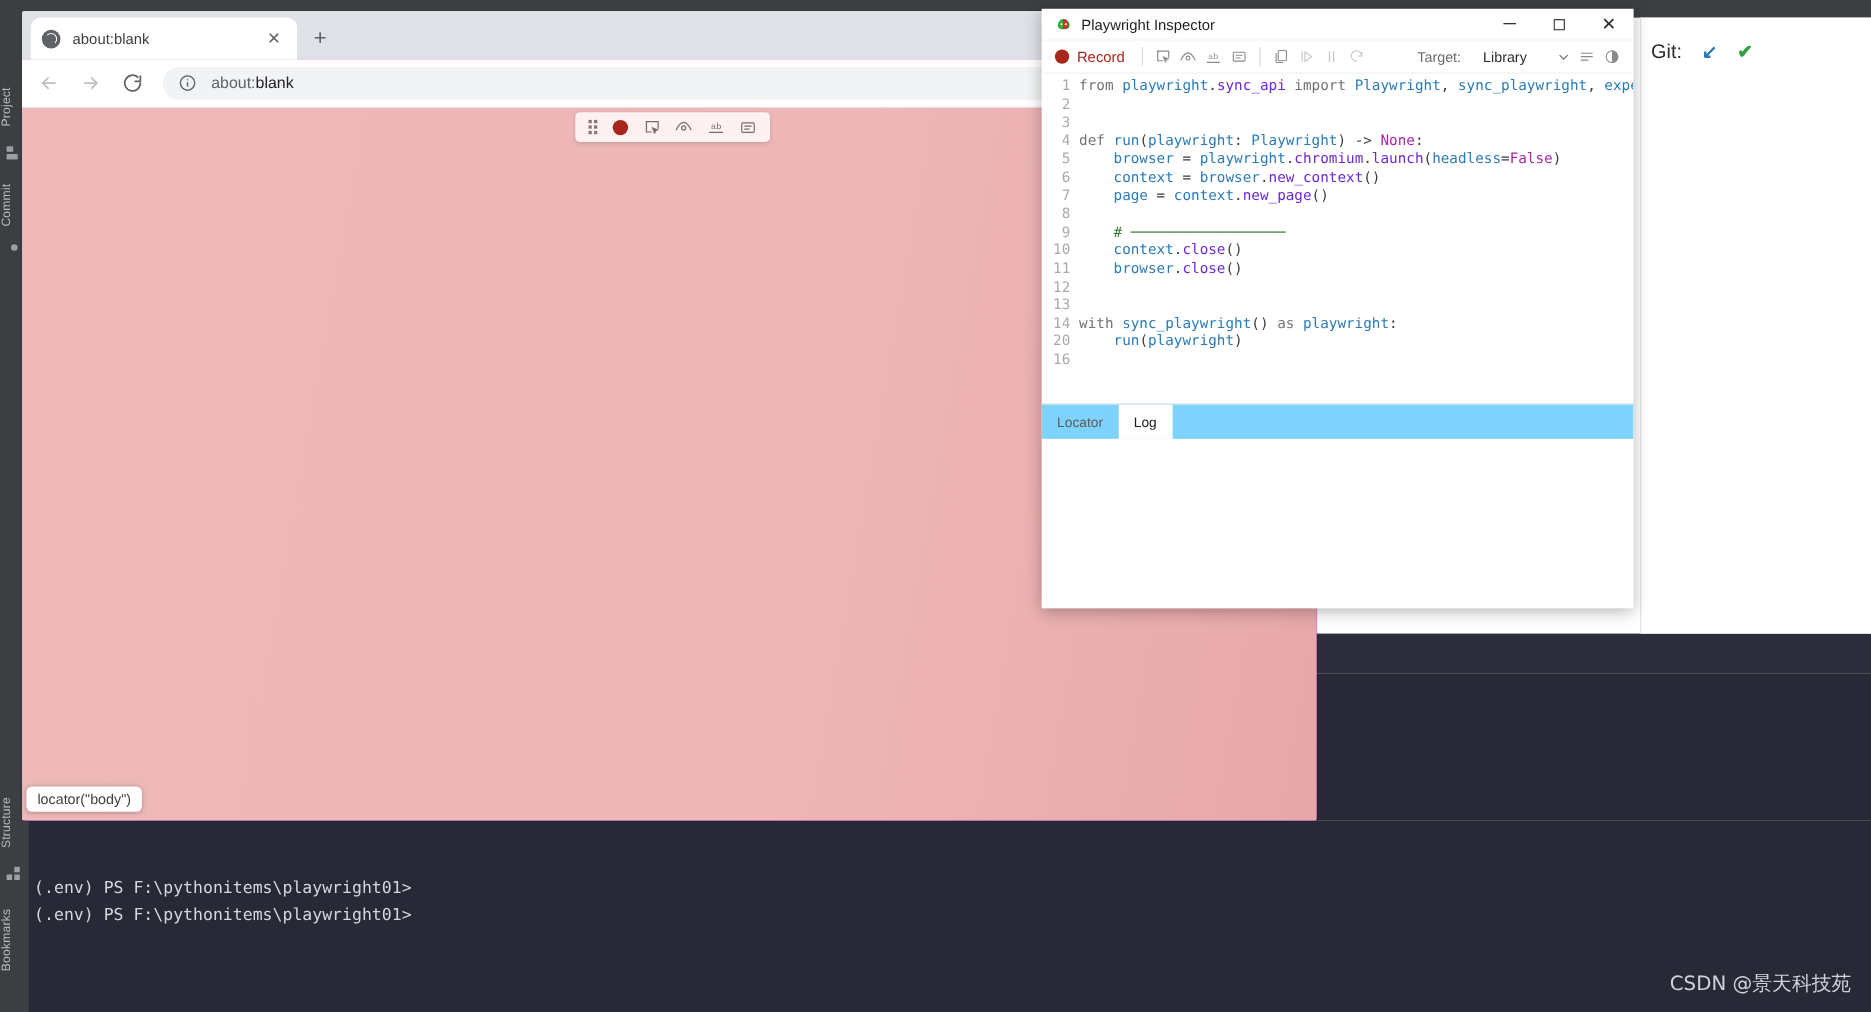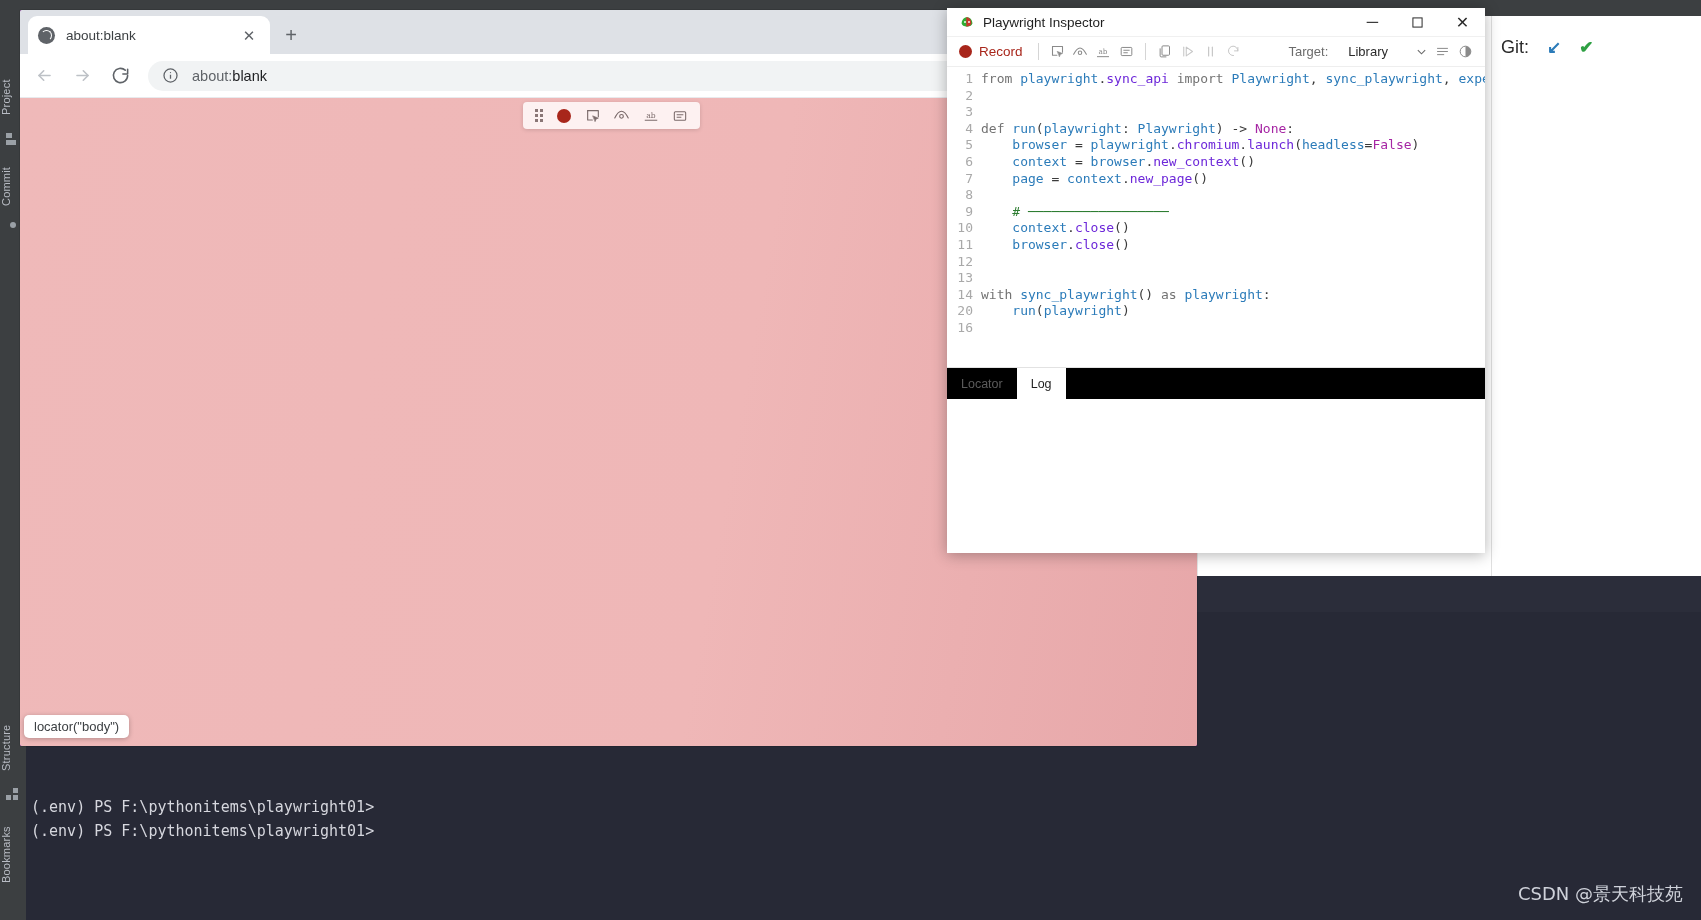--- a/index.html
+++ b/index.html
@@ -246,21 +246,21 @@
   .k-kw    { color: #737373; }
   .k-fn    { color: #6d28d9; }
   .k-var   { color: #2b7bb9; }
   .k-cls   { color: #2b7bb9; }
   .k-none  { color: #a626a4; }
   .k-pun   { color: #3b3b3b; }
   .k-cmt   { color: #2e7d32; }
   .k-param { color: #2b7bb9; }
 
   #inspector-tabs {
-    flex: 0 0 auto; height: 32px; background: #000000;
+    flex: 0 0 auto; height: 32px; background: #7dd3fc;
     display: flex; align-items: stretch; border-top: 1px solid #e2e2e2;
   }
   .insp-tab {
     padding: 0 14px; display: flex; align-items: center;
     font-size: 12.5px; color: #5c5c5c;
   }
   .insp-tab.active { background: #ffffff; color: #1f1f1f; }
   #inspector-panel { flex: 1 1 auto; background: #ffffff; }
 
   svg { display: block; }

